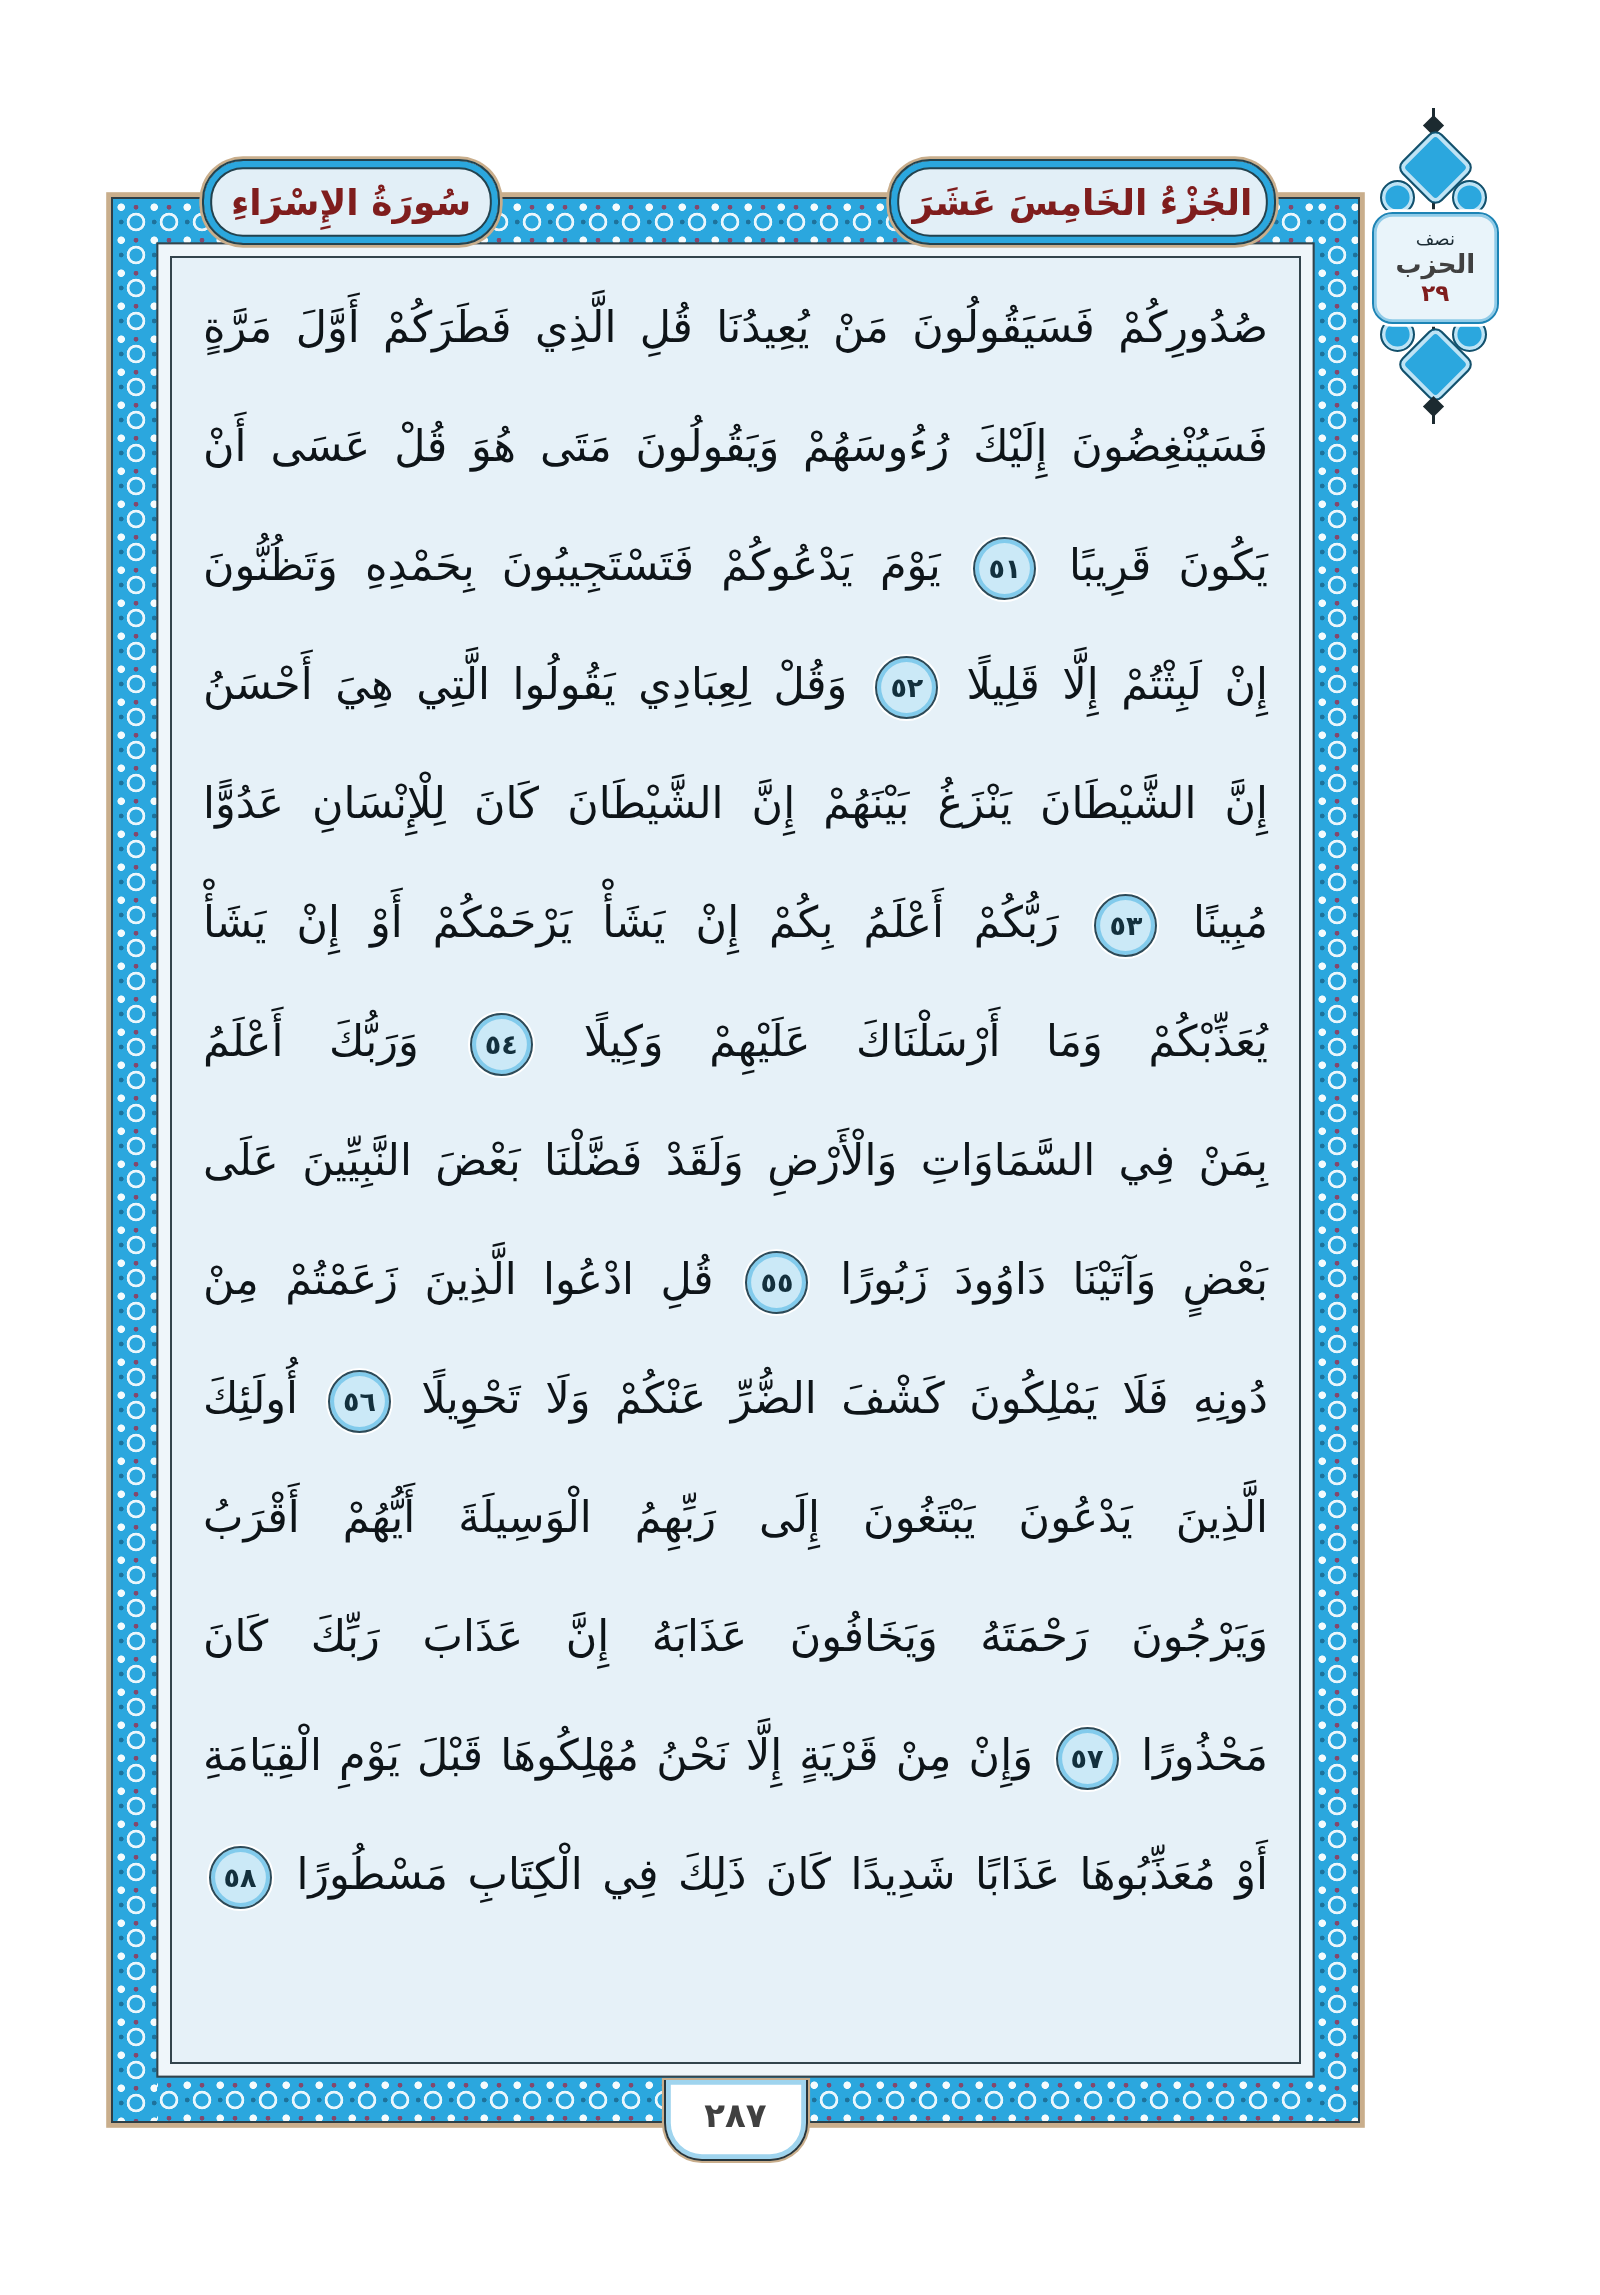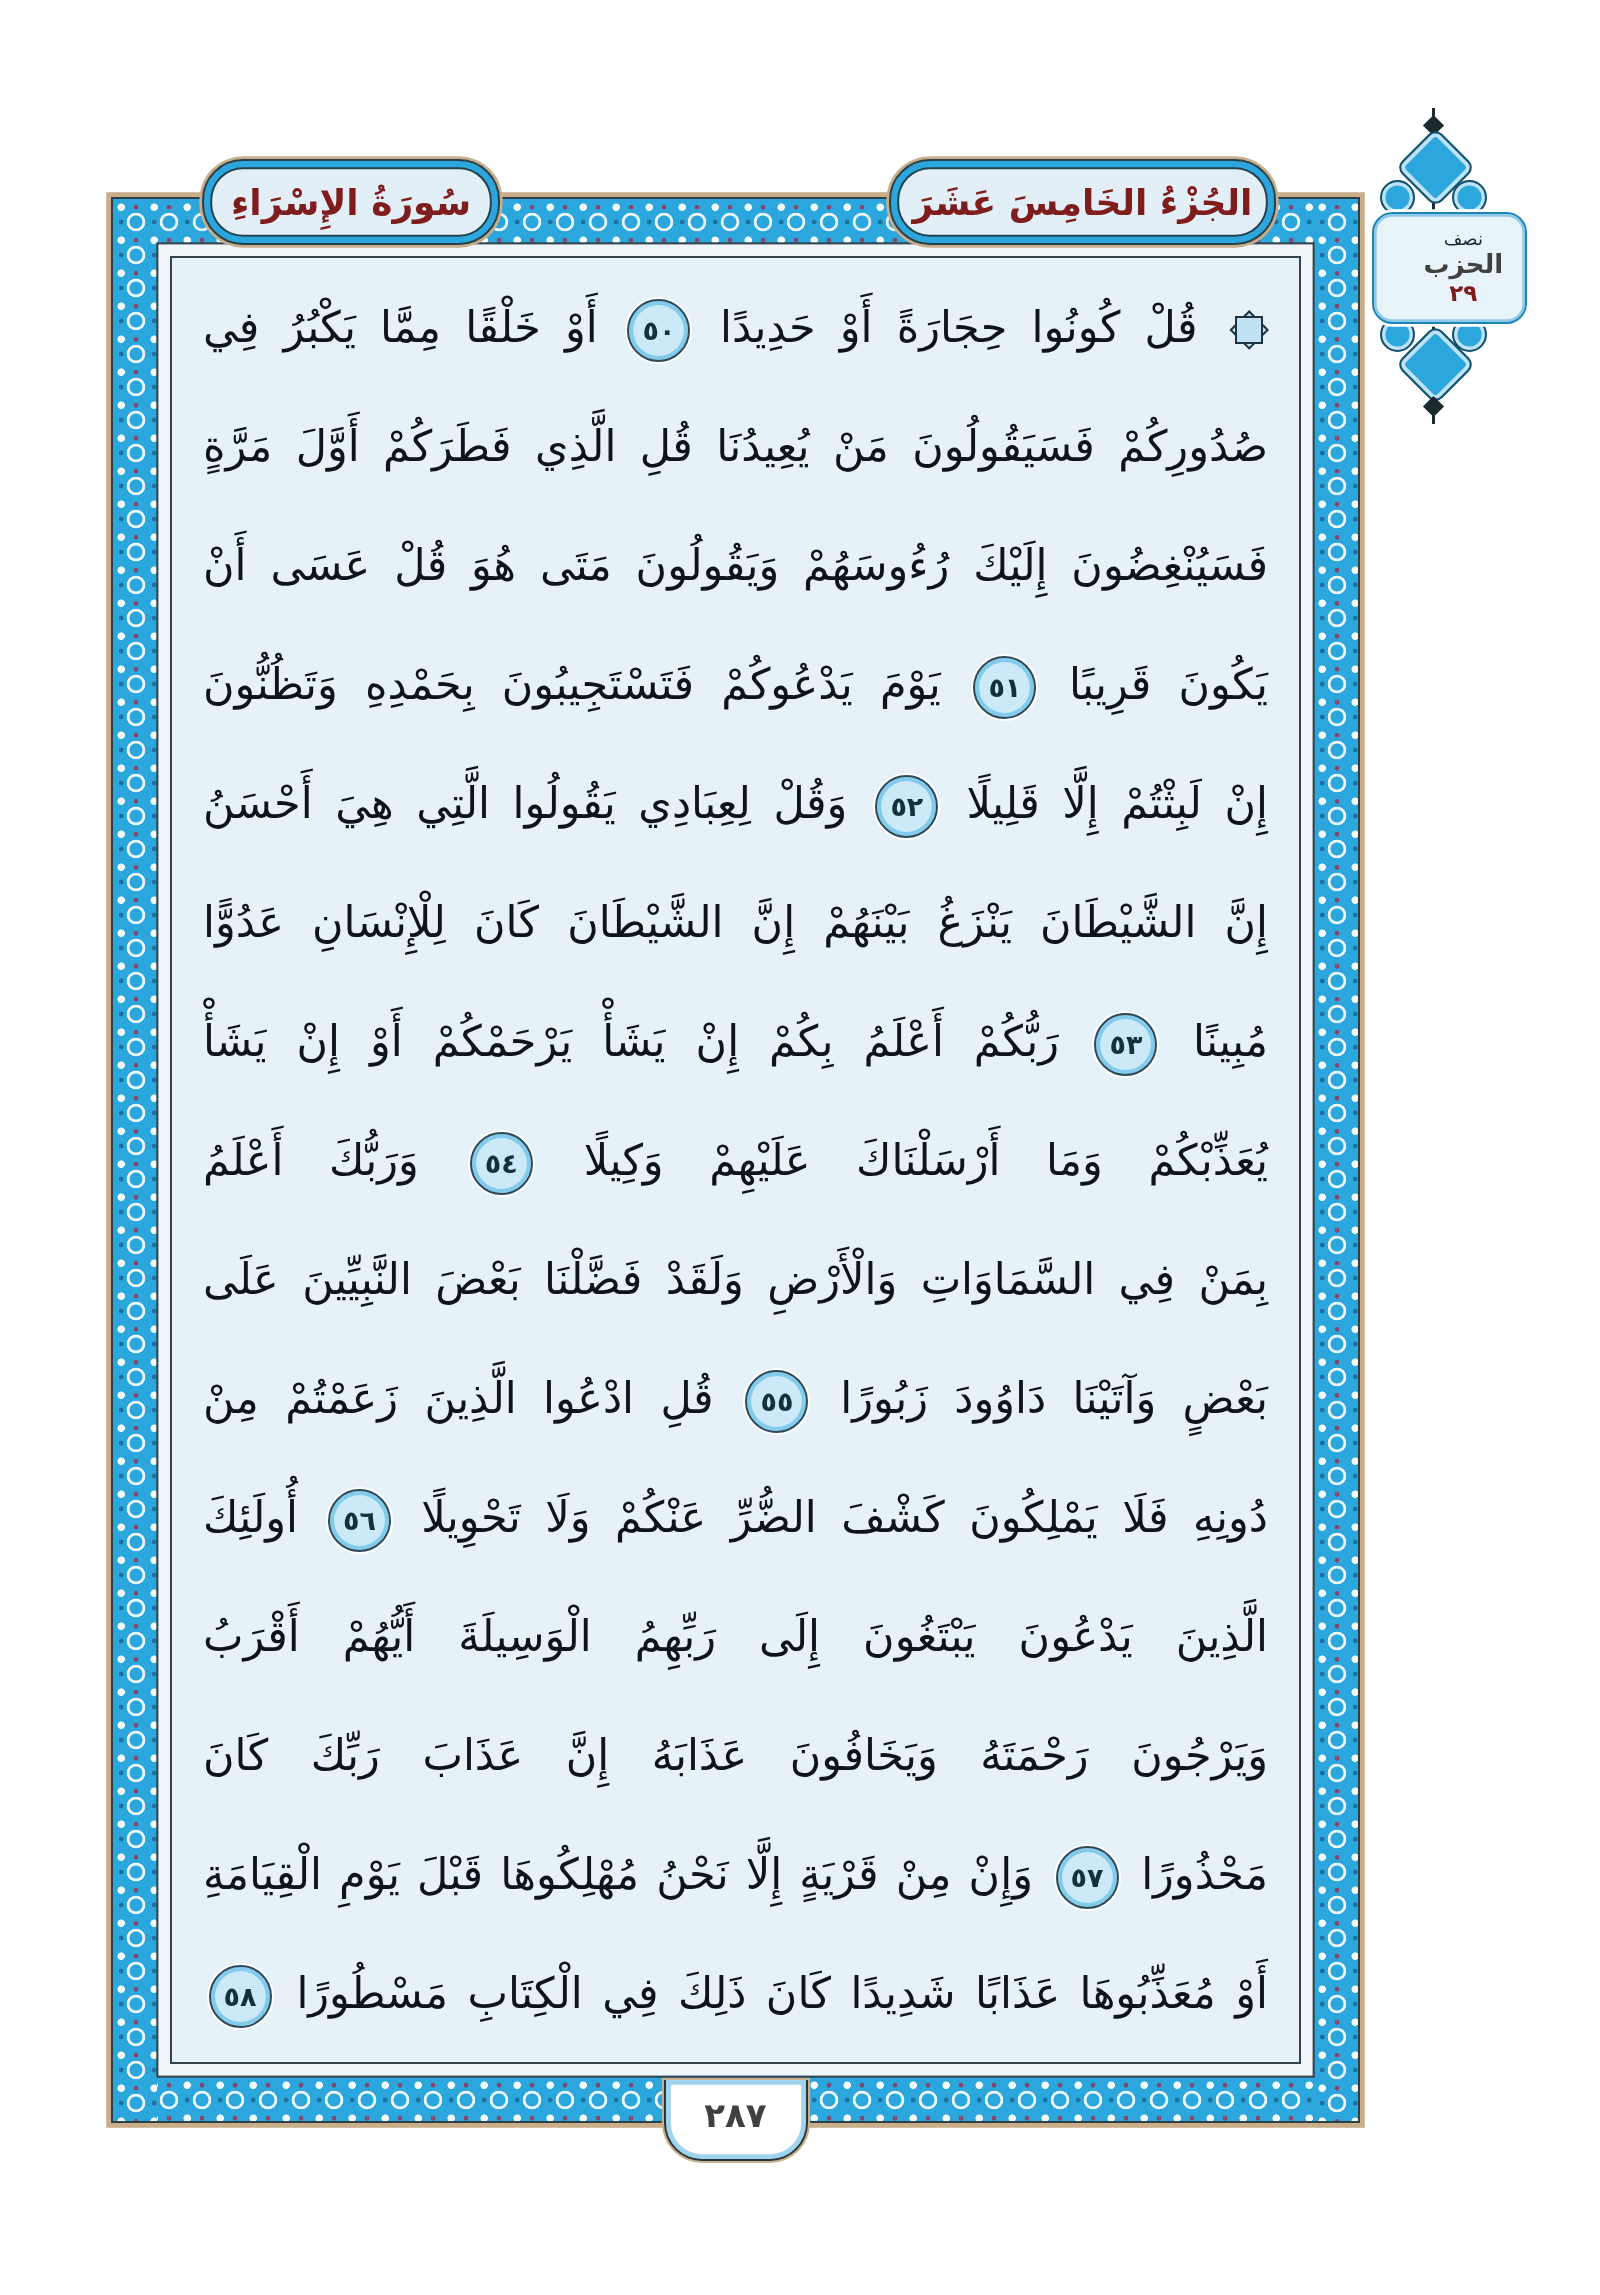--- a/index.html
+++ b/index.html
@@ -72,21 +72,21 @@
   .finial.top .f-diamond{top:1.4px;transform:rotate(45deg);}
   .finial.bottom .f-diamond{bottom:1.4px;transform:rotate(45deg);}
   .f-curl{position:absolute;width:31px;height:31px;border-radius:50%;
           background:#2BA7DE;border:2.7px solid #14506b;box-shadow:inset 0 0 0 3.4px #bfe3f4;}
   .finial.top .f-curl{bottom:0;} .finial.bottom .f-curl{top:0;}
   .f-curl.l{left:15px;} .f-curl.r{right:15px;}
   .hizb-box{position:absolute;left:6.8px;top:104px;width:123px;height:108px;
             border-radius:20.5px;background:#E9F4FA;border:2.7px solid #1D84B5;
             box-shadow:0 0 0 2.7px #ffffff, inset 0 0 0 2.7px #8fcbe8;
             display:flex;flex-direction:column;align-items:center;justify-content:center;
-            direction:rtl;z-index:3;padding-left:28px;}
+            direction:rtl;z-index:3;}
   .hizb-small{font-size:18px;color:#1b2b33;line-height:20.5px;}
   .hizb-main{font-size:26px;font-weight:bold;color:#404040;line-height:31px;}
   .hizb-num{font-size:23px;font-weight:bold;color:#7f1d1d;line-height:27px;}
 </style>
 </head>
 <body>
 
 <div class="screen">
 
   <div class="margin-orn">
@@ -118,21 +118,20 @@
 
     <div class="cartouche left">
       <span>سُورَةُ الإِسْرَاءِ</span>
     </div>
     <div class="cartouche right">
       <span>الجُزْءُ الخَامِسَ عَشَرَ</span>
     </div>
 
     <div class="panel">
       <div class="quran" dir="rtl">
-          <div class="qline"><span class="rub"><span class="sq r45"></span><span class="sq"></span></span><span> قُلْ كُونُوا حِجَارَةً أَوْ حَدِيدًا </span><span class="ayah">٥٠</span><span> أَوْ خَلْقًا مِمَّا يَكْبُرُ فِي</span></div>
           <div class="qline"><span>صُدُورِكُمْ فَسَيَقُولُونَ مَنْ يُعِيدُنَا قُلِ الَّذِي فَطَرَكُمْ أَوَّلَ مَرَّةٍ</span></div>
           <div class="qline"><span>فَسَيُنْغِضُونَ إِلَيْكَ رُءُوسَهُمْ وَيَقُولُونَ مَتَى هُوَ قُلْ عَسَى أَنْ</span></div>
           <div class="qline"><span>يَكُونَ قَرِيبًا </span><span class="ayah">٥١</span><span> يَوْمَ يَدْعُوكُمْ فَتَسْتَجِيبُونَ بِحَمْدِهِ وَتَظُنُّونَ</span></div>
           <div class="qline"><span>إِنْ لَبِثْتُمْ إِلَّا قَلِيلًا </span><span class="ayah">٥٢</span><span> وَقُلْ لِعِبَادِي يَقُولُوا الَّتِي هِيَ أَحْسَنُ</span></div>
           <div class="qline"><span>إِنَّ الشَّيْطَانَ يَنْزَغُ بَيْنَهُمْ إِنَّ الشَّيْطَانَ كَانَ لِلْإِنْسَانِ عَدُوًّا</span></div>
           <div class="qline"><span>مُبِينًا </span><span class="ayah">٥٣</span><span> رَبُّكُمْ أَعْلَمُ بِكُمْ إِنْ يَشَأْ يَرْحَمْكُمْ أَوْ إِنْ يَشَأْ</span></div>
           <div class="qline"><span>يُعَذِّبْكُمْ وَمَا أَرْسَلْنَاكَ عَلَيْهِمْ وَكِيلًا </span><span class="ayah">٥٤</span><span> وَرَبُّكَ أَعْلَمُ</span></div>
           <div class="qline"><span>بِمَنْ فِي السَّمَاوَاتِ وَالْأَرْضِ وَلَقَدْ فَضَّلْنَا بَعْضَ النَّبِيِّينَ عَلَى</span></div>
           <div class="qline"><span>بَعْضٍ وَآتَيْنَا دَاوُودَ زَبُورًا </span><span class="ayah">٥٥</span><span> قُلِ ادْعُوا الَّذِينَ زَعَمْتُمْ مِنْ</span></div>
           <div class="qline"><span>دُونِهِ فَلَا يَمْلِكُونَ كَشْفَ الضُّرِّ عَنْكُمْ وَلَا تَحْوِيلًا </span><span class="ayah">٥٦</span><span> أُولَئِكَ</span></div>

